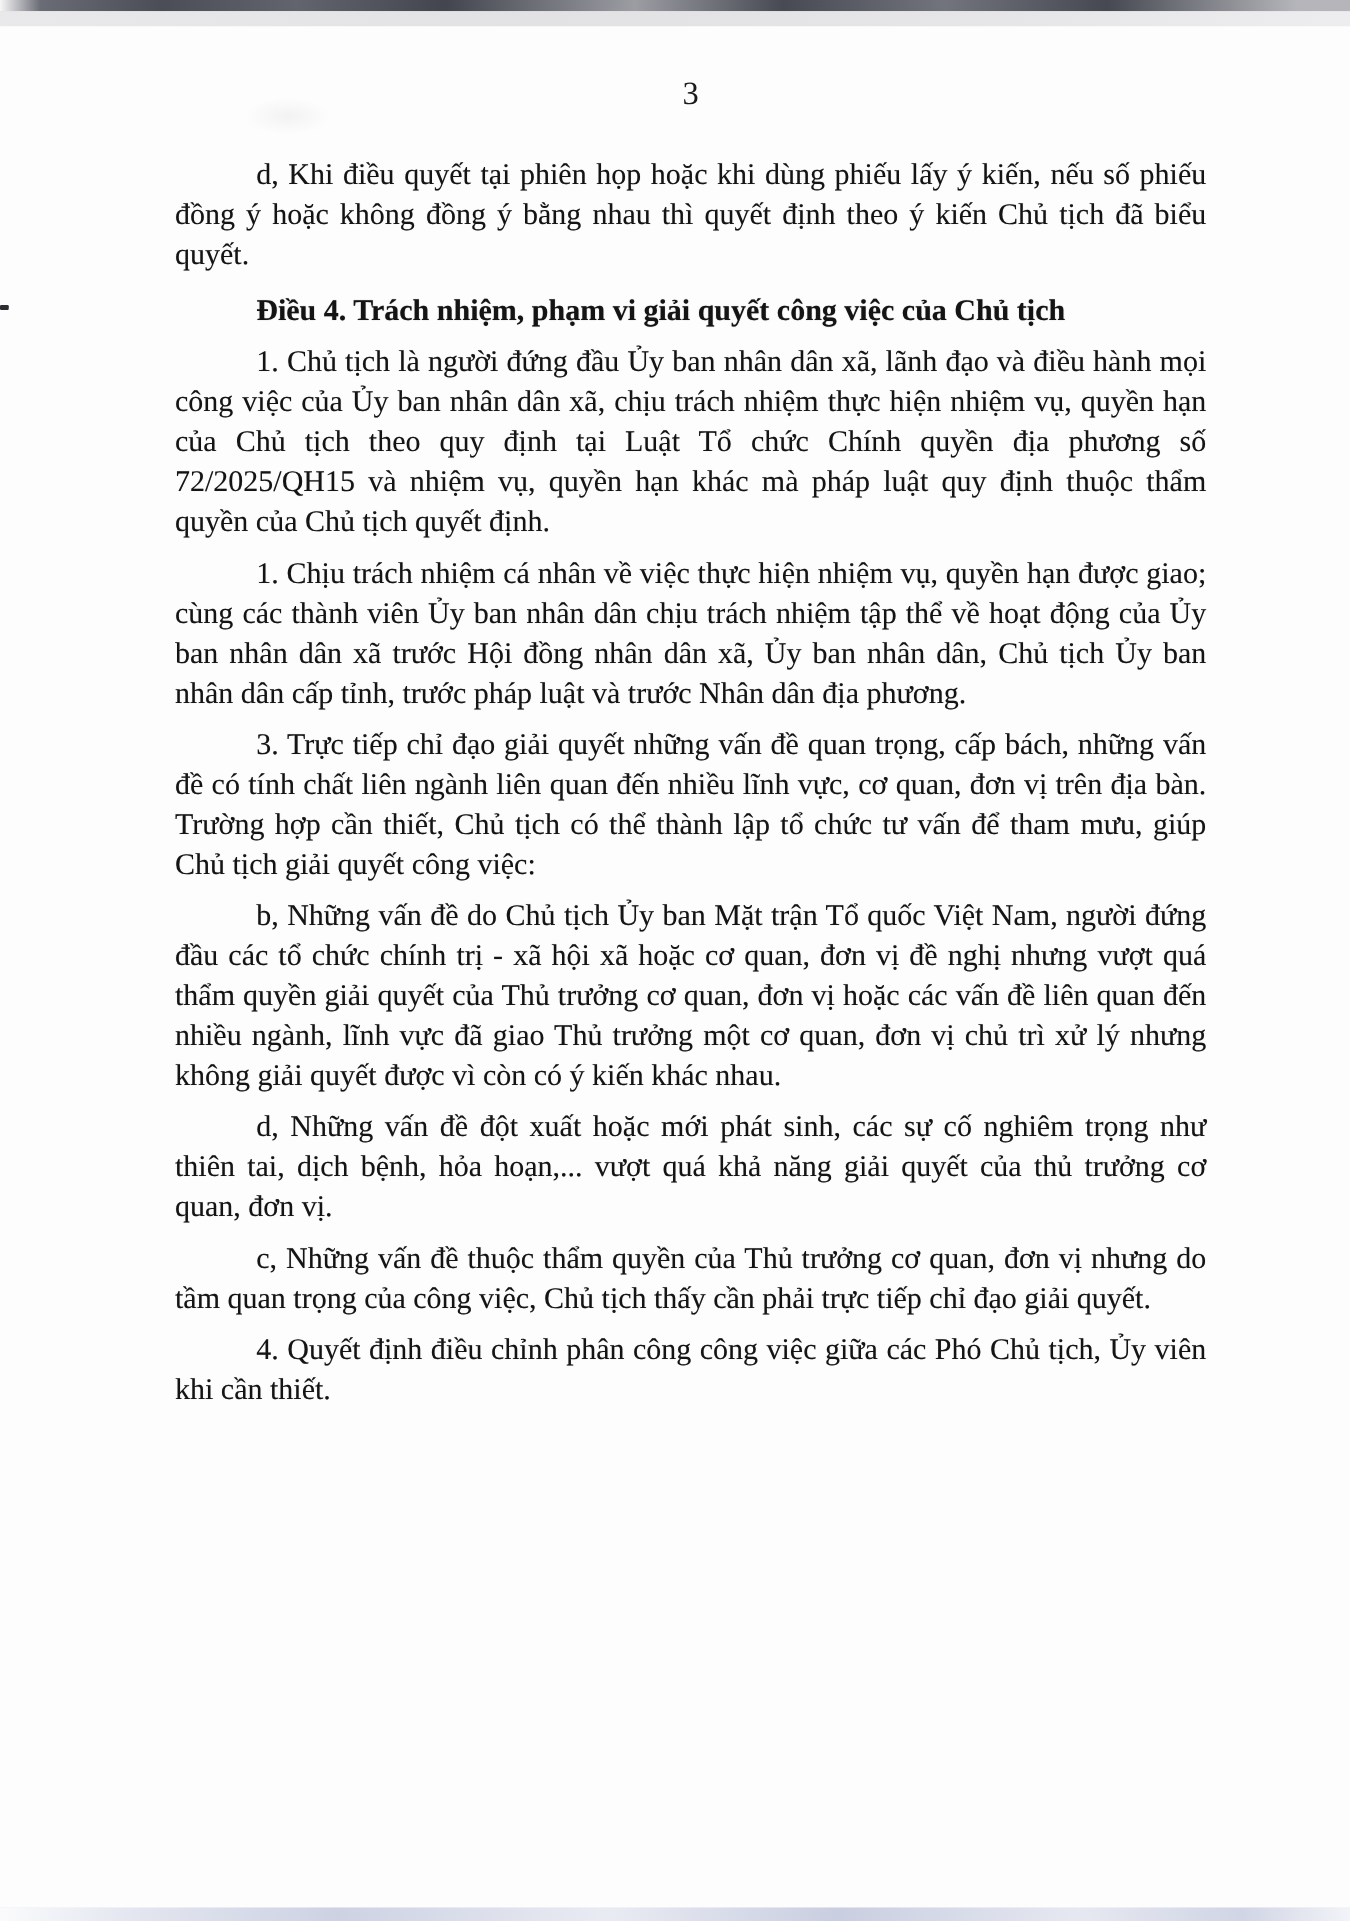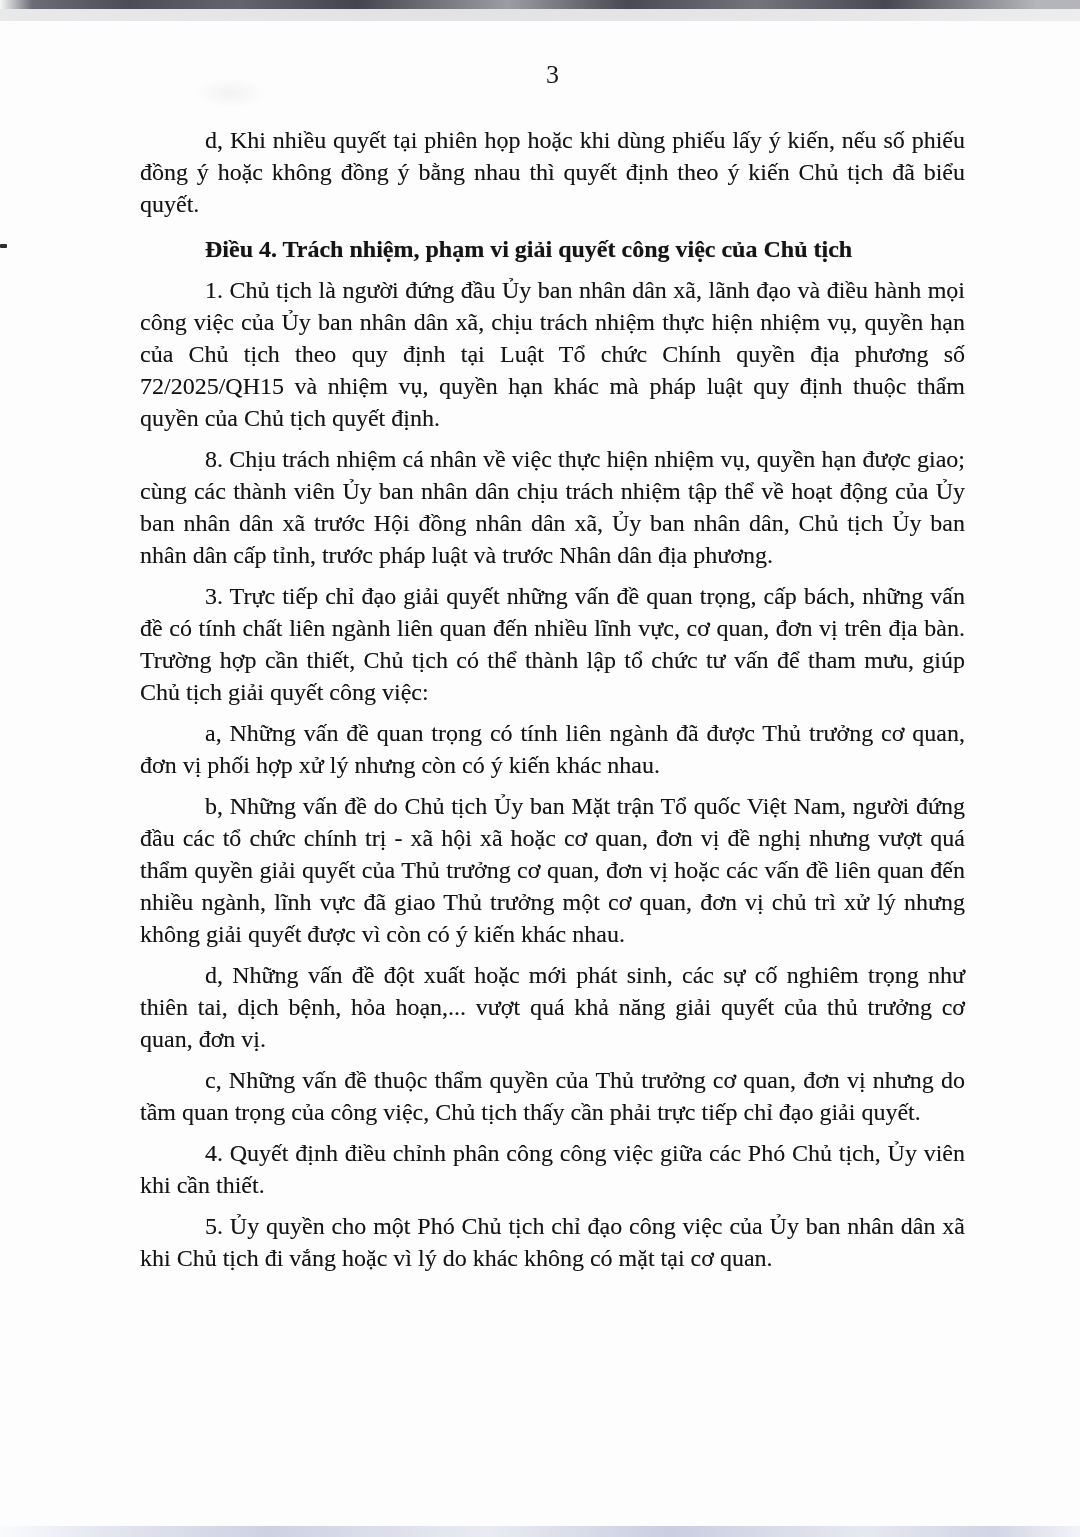--- a/index.html
+++ b/index.html
@@ -97,26 +97,24 @@
 
   <div class="scan-band-top"></div>
   <div class="scan-band-top-light"></div>
   <div class="scan-band-bottom"></div>
   <div class="scan-dash-left"></div>
   <div class="scan-smudge"></div>
 
   <div class="page-number">3</div>
 
   <div class="content">
-    <p>d, Khi nhiều quyết tại phiên họp hoặc khi dùng phiếu lấy ý kiến, nếu số phiếu đồng ý hoặc không đồng ý bằng nhau thì quyết định theo ý kiến Chủ tịch đã biểu quyết.</p>
+    <p>d, Khi điều quyết tại phiên họp hoặc khi dùng phiếu lấy ý kiến, nếu số phiếu đồng ý hoặc không đồng ý bằng nhau thì quyết định theo ý kiến Chủ tịch đã biểu quyết.</p>
     <p class="heading">Điều 4. Trách nhiệm, phạm vi giải quyết công việc của Chủ tịch</p>
     <p>1. Chủ tịch là người đứng đầu Ủy ban nhân dân xã, lãnh đạo và điều hành mọi công việc của Ủy ban nhân dân xã, chịu trách nhiệm thực hiện nhiệm vụ, quyền hạn của Chủ tịch theo quy định tại Luật Tổ chức Chính quyền địa phương số 72/2025/QH15 và nhiệm vụ, quyền hạn khác mà pháp luật quy định thuộc thẩm quyền của Chủ tịch quyết định.</p>
-    <p>8. Chịu trách nhiệm cá nhân về việc thực hiện nhiệm vụ, quyền hạn được giao; cùng các thành viên Ủy ban nhân dân chịu trách nhiệm tập thể về hoạt động của Ủy ban nhân dân xã trước Hội đồng nhân dân xã, Ủy ban nhân dân, Chủ tịch Ủy ban nhân dân cấp tỉnh, trước pháp luật và trước Nhân dân địa phương.</p>
+    <p>1. Chịu trách nhiệm cá nhân về việc thực hiện nhiệm vụ, quyền hạn được giao; cùng các thành viên Ủy ban nhân dân chịu trách nhiệm tập thể về hoạt động của Ủy ban nhân dân xã trước Hội đồng nhân dân xã, Ủy ban nhân dân, Chủ tịch Ủy ban nhân dân cấp tỉnh, trước pháp luật và trước Nhân dân địa phương.</p>
     <p>3. Trực tiếp chỉ đạo giải quyết những vấn đề quan trọng, cấp bách, những vấn đề có tính chất liên ngành liên quan đến nhiều lĩnh vực, cơ quan, đơn vị trên địa bàn. Trường hợp cần thiết, Chủ tịch có thể thành lập tổ chức tư vấn để tham mưu, giúp Chủ tịch giải quyết công việc:</p>
-    <p>a, Những vấn đề quan trọng có tính liên ngành đã được Thủ trưởng cơ quan, đơn vị phối hợp xử lý nhưng còn có ý kiến khác nhau.</p>
     <p>b, Những vấn đề do Chủ tịch Ủy ban Mặt trận Tổ quốc Việt Nam, người đứng đầu các tổ chức chính trị - xã hội xã hoặc cơ quan, đơn vị đề nghị nhưng vượt quá thẩm quyền giải quyết của Thủ trưởng cơ quan, đơn vị hoặc các vấn đề liên quan đến nhiều ngành, lĩnh vực đã giao Thủ trưởng một cơ quan, đơn vị chủ trì xử lý nhưng không giải quyết được vì còn có ý kiến khác nhau.</p>
     <p>d, Những vấn đề đột xuất hoặc mới phát sinh, các sự cố nghiêm trọng như thiên tai, dịch bệnh, hỏa hoạn,... vượt quá khả năng giải quyết của thủ trưởng cơ quan, đơn vị.</p>
     <p>c, Những vấn đề thuộc thẩm quyền của Thủ trưởng cơ quan, đơn vị nhưng do tầm quan trọng của công việc, Chủ tịch thấy cần phải trực tiếp chỉ đạo giải quyết.</p>
     <p>4. Quyết định điều chỉnh phân công công việc giữa các Phó Chủ tịch, Ủy viên khi cần thiết.</p>
-    <p>5. Ủy quyền cho một Phó Chủ tịch chỉ đạo công việc của Ủy ban nhân dân xã khi Chủ tịch đi vắng hoặc vì lý do khác không có mặt tại cơ quan.</p>
   </div>
 
 </div>
 
 </body></html>

